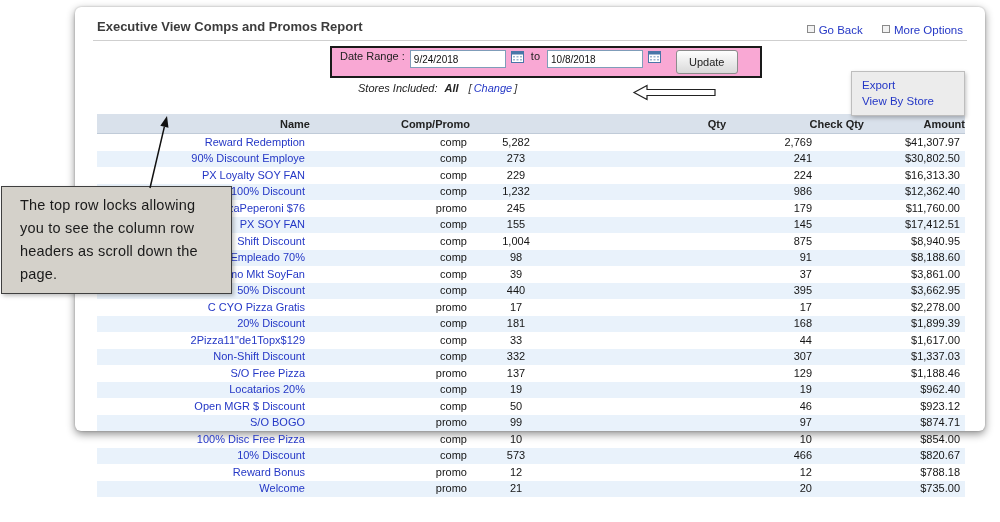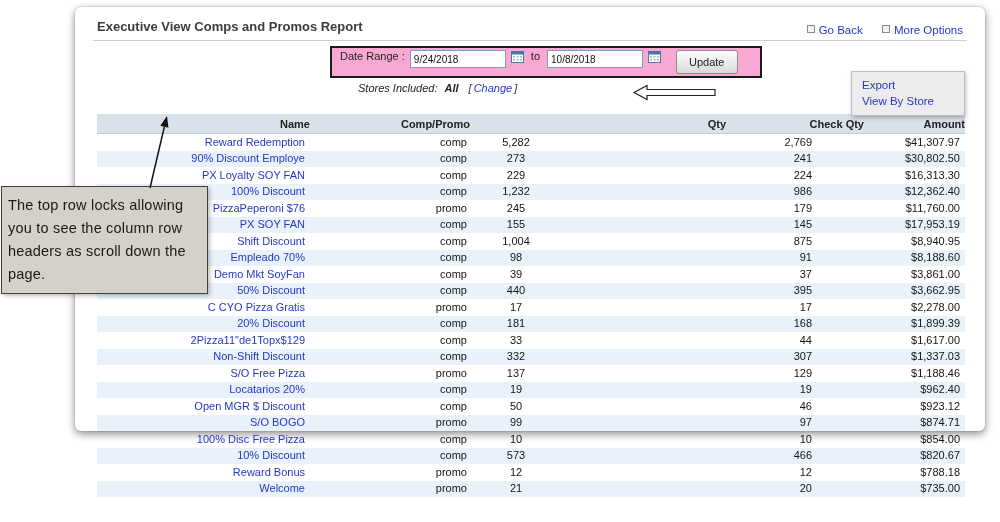--- a/index.html
+++ b/index.html
@@ -60,21 +60,21 @@
   .report tr.alt td{background:var(--row-alt);}
   td.c-name{padding-right:5px;}
   td.c-type{padding-right:3px;}
   td.c-qty{padding-right:168px;text-align:center;}
   td.c-check{padding-right:52px;}
   td.c-amount{padding-right:5px;}
   td.c-name a{color:var(--link-blue);padding-left:24px;}
   .callout{
     position:absolute;left:1px;top:186px;width:193px;z-index:5;
     background:#d4d1ca;border:1px solid #3f3f3f;box-shadow:2px 2px 4px rgba(0,0,0,.25);
-    padding:7px 6px;font-size:14.5px;line-height:23px;color:#1a1a1a;letter-spacing:.2px;
+    padding:7px 18px;font-size:14.5px;line-height:23px;color:#1a1a1a;letter-spacing:.2px;
   }
   .callout-arrow{position:absolute;left:142px;top:108px;z-index:5;}
   .stores-arrow{position:absolute;left:556px;top:77px;z-index:4;}
 </style>
 </head>
 <body>
 
 <div class="card">
 
   <div class="page-title">Executive View Comps and Promos Report</div>
@@ -185,21 +185,21 @@
           <td class="c-type">promo</td>
           <td class="c-qty">245</td>
           <td class="c-check">179</td>
           <td class="c-amount">$11,760.00</td>
         </tr>
         <tr class="alt">
           <td class="c-name"><a href="#">PX SOY FAN</a></td>
           <td class="c-type">comp</td>
           <td class="c-qty">155</td>
           <td class="c-check">145</td>
-          <td class="c-amount">$17,953.19</td>
+          <td class="c-amount">$17,412.51</td>
         </tr>
         <tr>
           <td class="c-name"><a href="#">Shift Discount</a></td>
           <td class="c-type">comp</td>
           <td class="c-qty">1,004</td>
           <td class="c-check">875</td>
           <td class="c-amount">$8,940.95</td>
         </tr>
         <tr class="alt">
           <td class="c-name"><a href="#">Empleado 70%</a></td>

